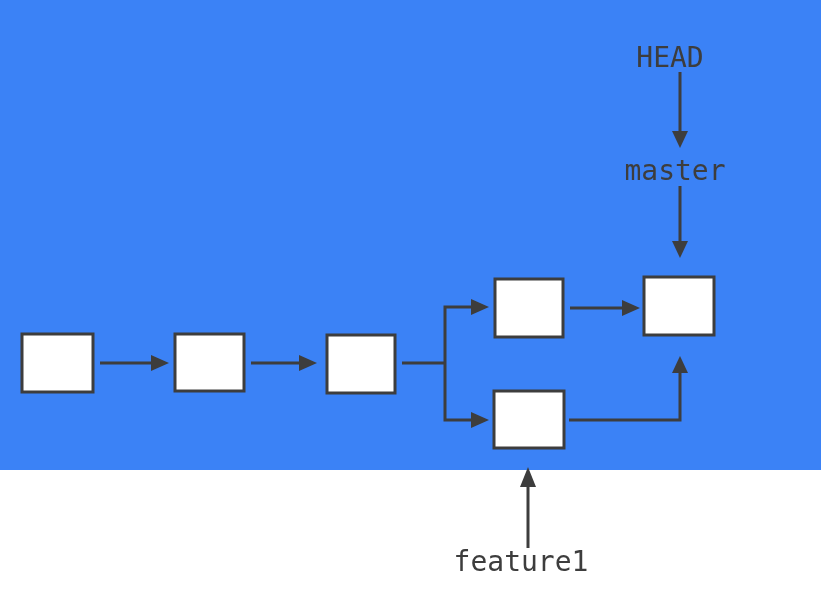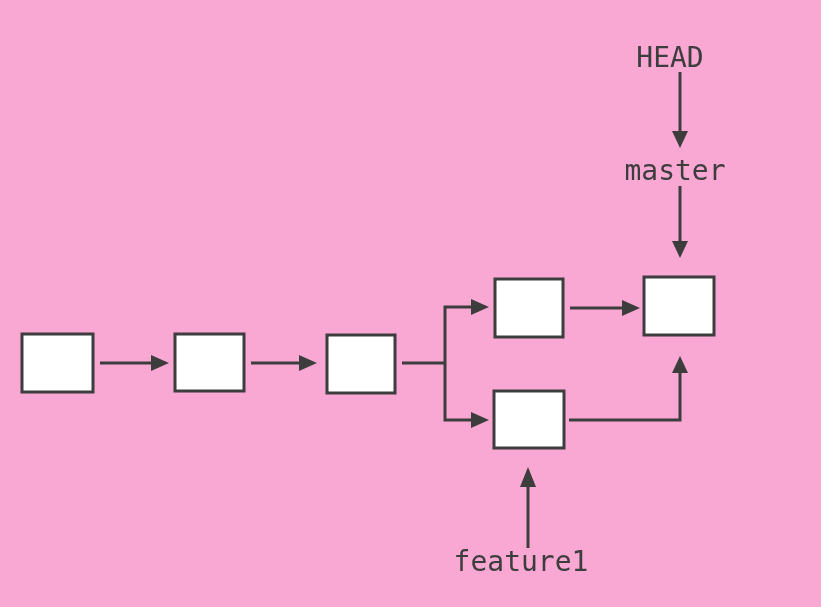--- a/index.html
+++ b/index.html
@@ -9,22 +9,22 @@
   }
   body {
     width: 821px;
     height: 607px;
     background: #ffffff;
     overflow: hidden;
   }
   .canvas {
     position: relative;
     width: 821px;
-    height: 607px;
-    background: #f9a8d4;
+    height: 470px;
+    background: #3b82f6;
   }
   svg {
     display: block;
   }
   .node {
     fill: #ffffff;
     stroke: var(--stroke, #3d3d3d);
     stroke-width: 3;
   }
   .edge {

